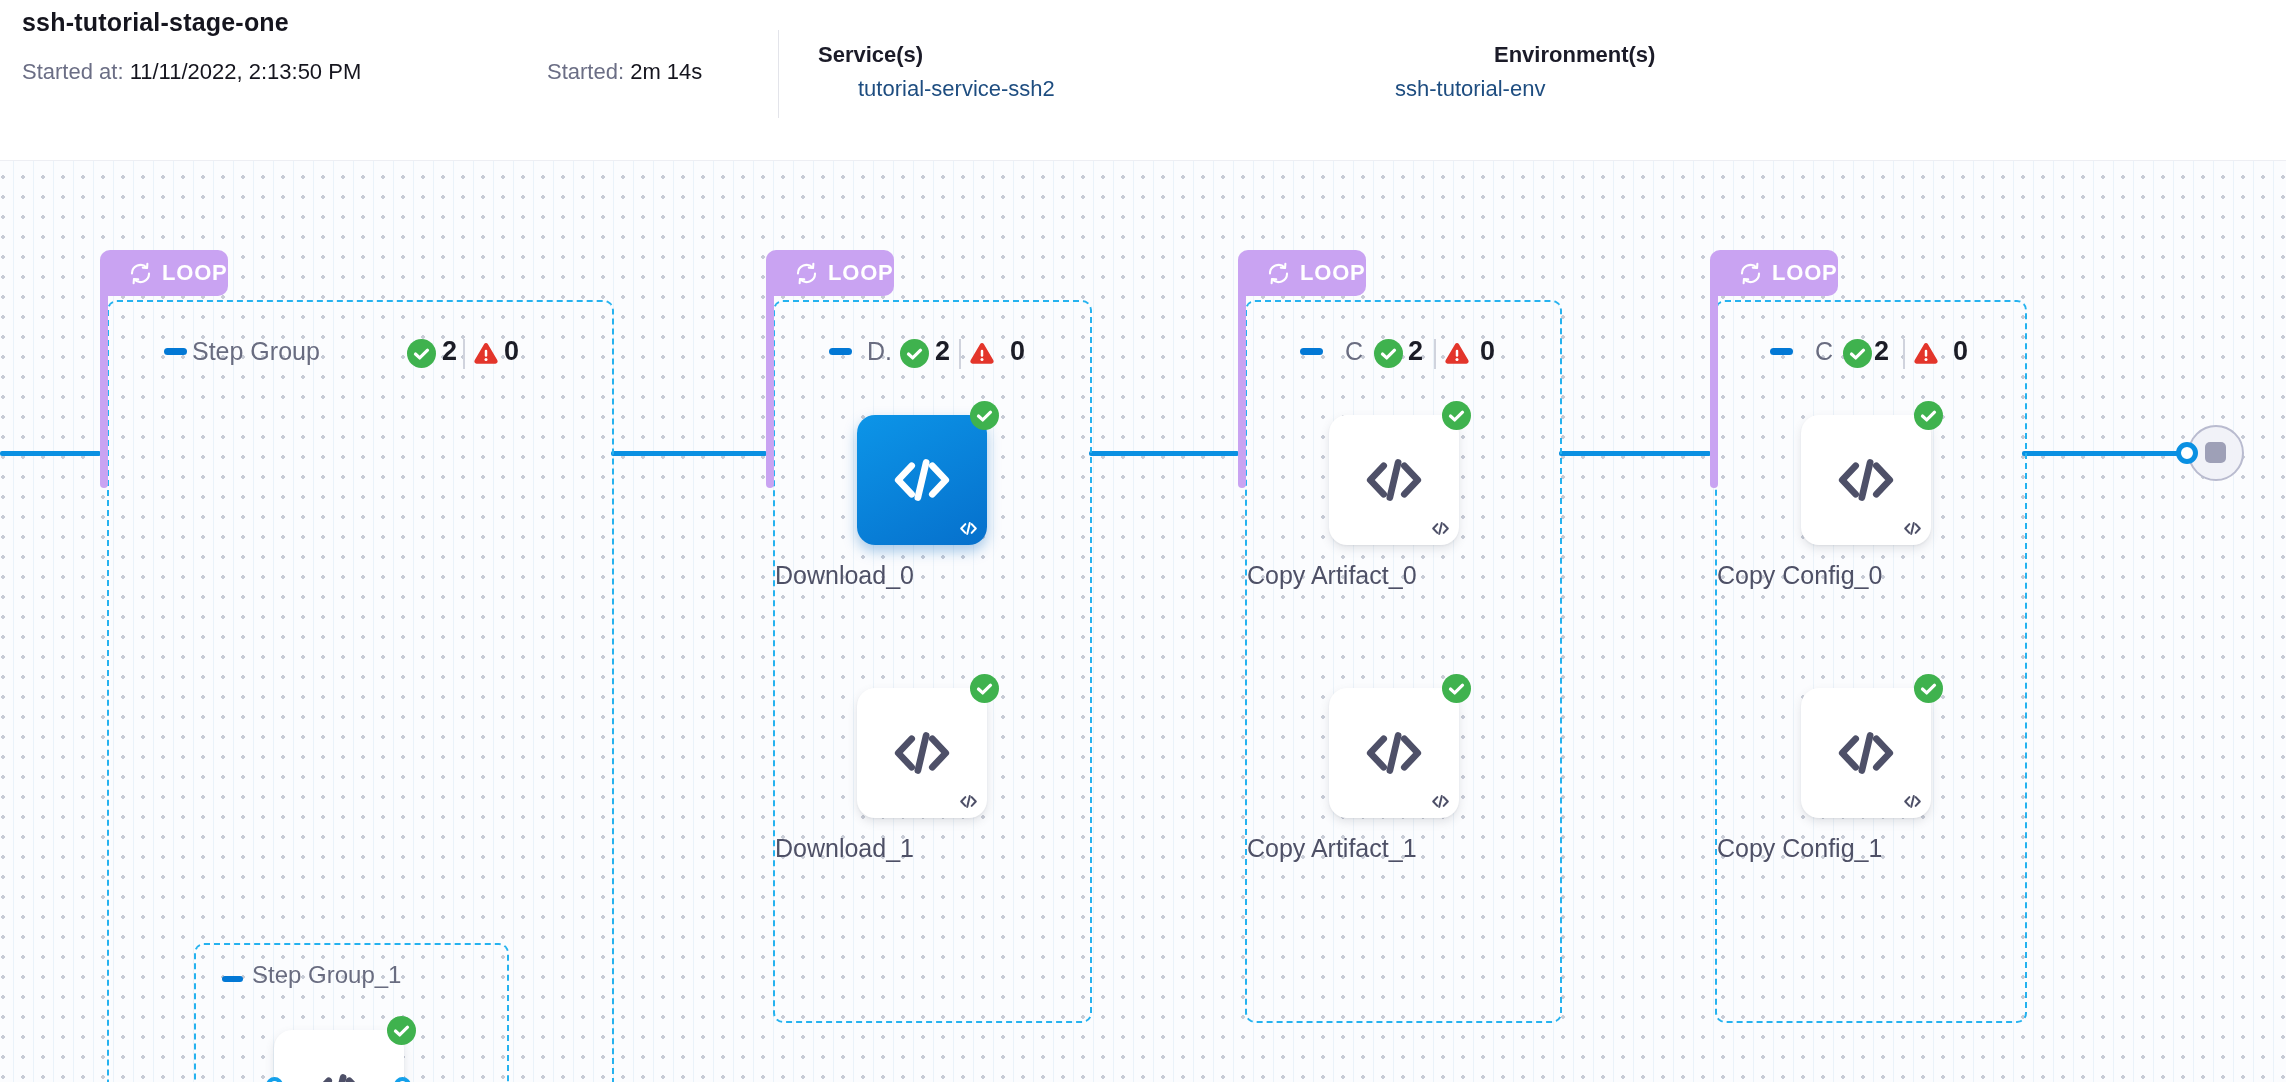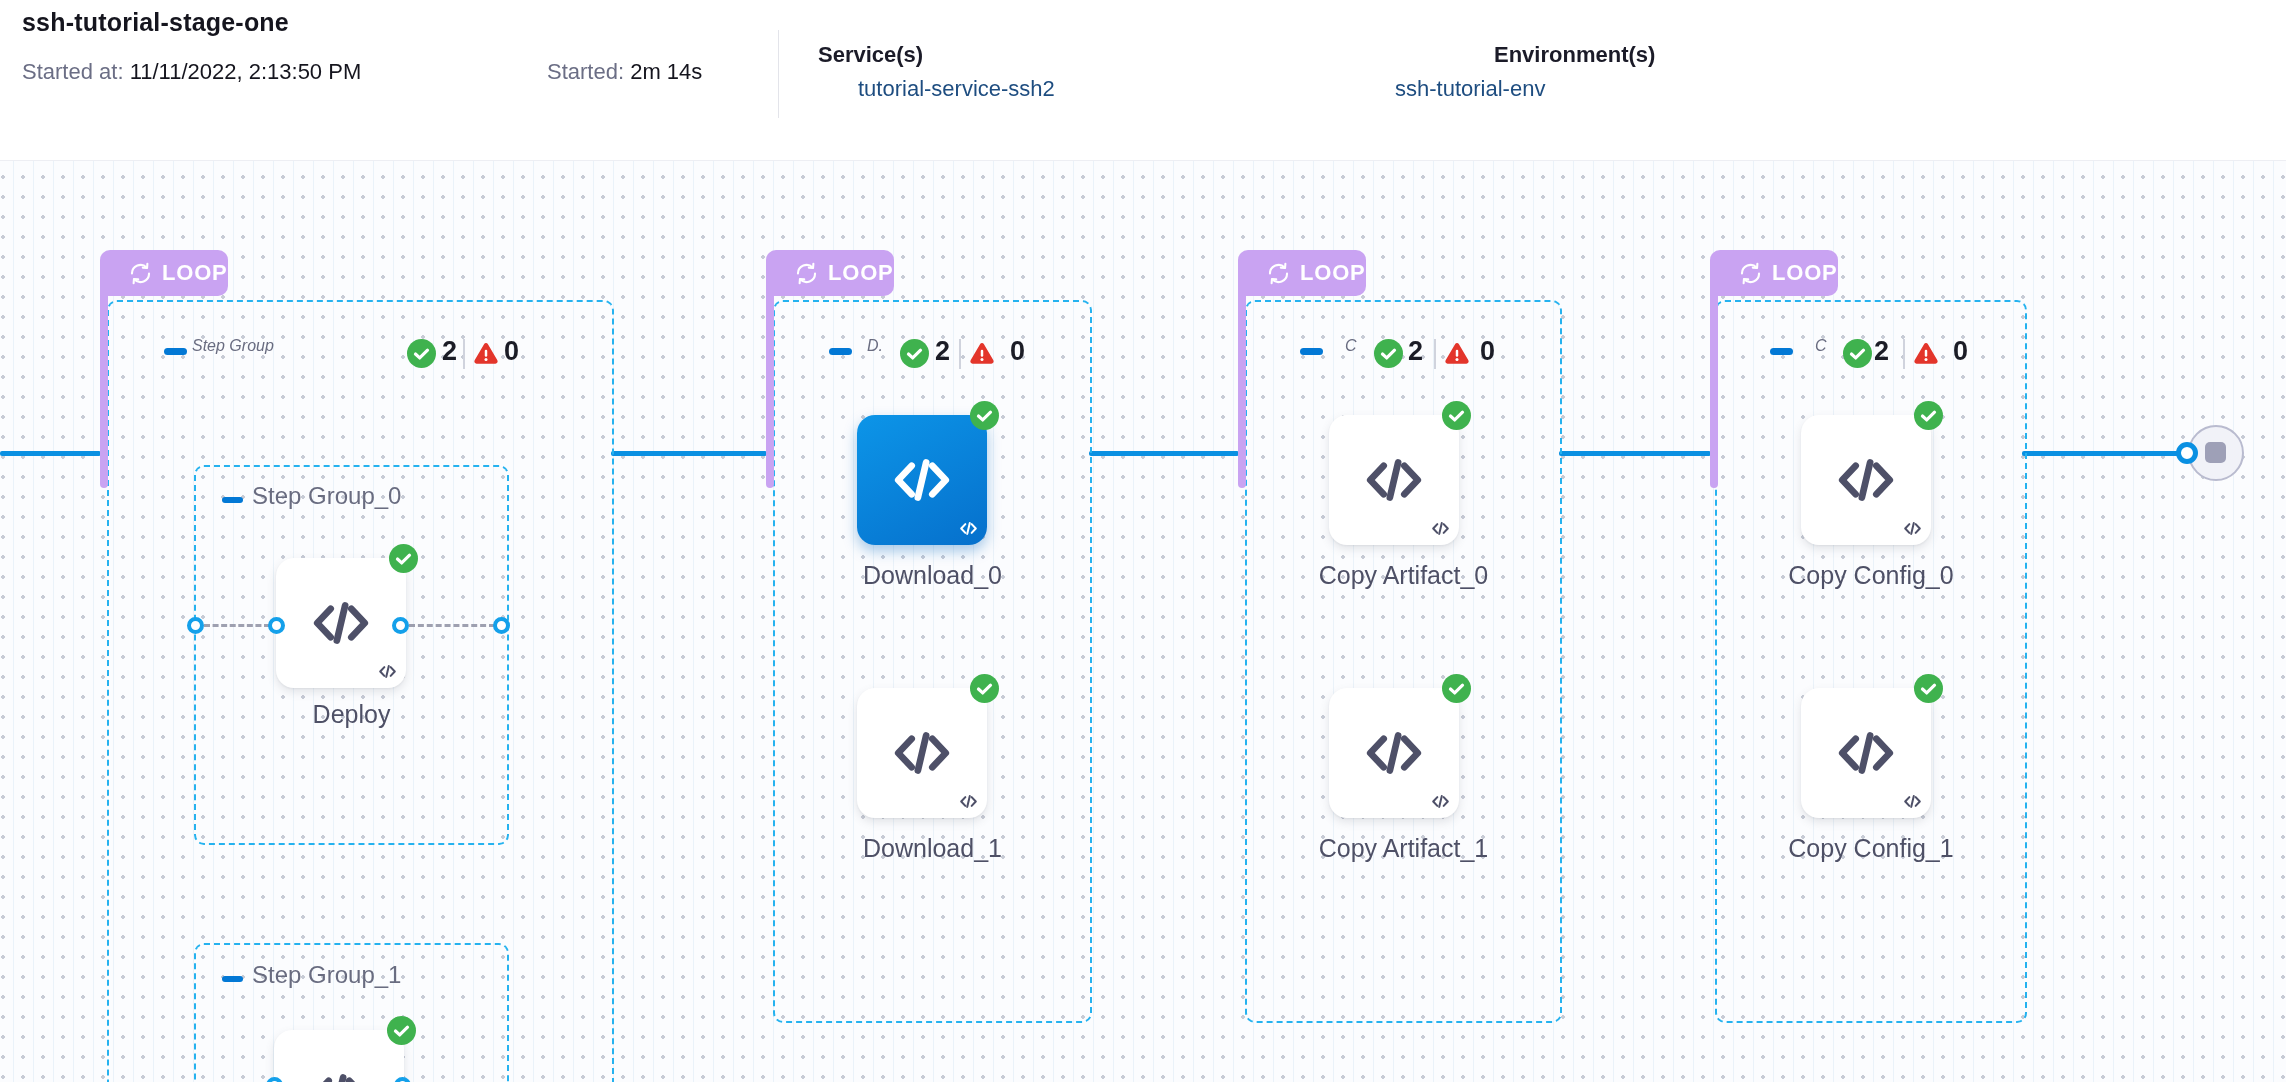--- a/index.html
+++ b/index.html
@@ -40,41 +40,41 @@
   }
   .loop-badge .loop-txt{font-size:22px;font-weight:700;letter-spacing:.8px;margin-left:9px;}
   .loop-bar{position:absolute;width:8px;height:193px;background:#c9a3f2;border-radius:0 0 6px 6px;z-index:3;}
 
   
   .group-box{
     position:absolute;border:2px dashed #25b2ef;border-radius:10px;z-index:2;
   }
   .g-header{position:absolute;left:0;top:33px;width:100%;height:38px;}
   .minus{position:absolute;width:23px;height:7px;border-radius:4px;background:#0278d5;cursor:pointer;}
-  .g-label{position:absolute;font-size:16px;font-weight:500;color:#696c80;white-space:nowrap;font-style:italic;}
+  .g-label{position:absolute;font-size:25px;font-weight:500;color:#696c80;white-space:nowrap;}
   .cnt{position:absolute;font-size:27px;font-weight:700;color:#1b1c26;}
   .cnt-div{position:absolute;width:2px;height:30px;background:#d0d3dd;}
   .badge-ic{position:absolute;width:29px;height:29px;}
 
   
   .sg-box{position:absolute;border:2px dashed #25b2ef;border-radius:10px;}
   .sg-label{position:absolute;font-size:24px;font-weight:500;color:#696c80;white-space:nowrap;}
 
   
   .node-card{
     position:absolute;width:130px;height:130px;background:#ffffff;border-radius:18px;
     box-shadow:0 4px 10px rgba(96,97,112,.16),0 1px 2px rgba(40,41,61,.06);
     cursor:pointer;
   }
   .node-card .code-main{position:absolute;left:50%;top:50%;width:62px;height:62px;margin:-31px 0 0 -31px;color:#4e5068;}
   .node-card .code-sub{position:absolute;right:9px;bottom:7px;width:19px;height:19px;color:#4e5068;}
   .node-card.selected{background:linear-gradient(150deg,#0c95e8 0%,#0670cc 100%);box-shadow:0 6px 14px rgba(6,104,190,.35);}
   .node-card.selected .code-main,.node-card.selected .code-sub{color:#ffffff;}
   .node-status{position:absolute;top:-14px;right:-12px;width:29px;height:29px;}
-  .node-label{position:absolute;font-size:25px;font-weight:500;color:#4e5066;text-align:center;white-space:nowrap;}
+  .node-label{position:absolute;font-size:25px;font-weight:500;color:#4e5066;text-align:left;white-space:nowrap;}
 
   
   .dot{position:absolute;width:9px;height:9px;border:4px solid #14a0ea;background:#fff;border-radius:50%;cursor:grab;z-index:4;}
   .dash-link{position:absolute;height:0;border-top:3px dashed #9ea0b0;}
 
   
   .end-circle{position:absolute;width:52px;height:52px;border-radius:50%;background:#f1f2f8;border:2px solid #b9bbcf;}
   .end-square{position:absolute;width:21px;height:21px;border-radius:5px;background:#9ea0b7;}
   .end-ring{position:absolute;width:12px;height:12px;border:5px solid #0a90e2;background:#fff;border-radius:50%;}
 </style>
@@ -151,44 +151,20 @@
           <use href="#ic-check"></use>
         </svg>
       <div class="cnt" style="left:333px;top:1px;">2</div>
       <div class="cnt-div" style="left:354px;top:4px;"></div>
       <svg class="badge-ic" style="left:363px;top:5px;width:28px;height:27px;">
           <use href="#ic-warn"></use>
         </svg>
       <div class="cnt" style="left:395px;top:1px;">0</div>
     </div>
 
-    <div class="sg-box" style="left:85px;top:163px;width:311px;height:376px;">
-      <div class="minus" style="left:26px;top:30px;width:21px;height:6px;"></div>
-      <div class="sg-label" style="left:56px;top:15px;">Step Group_0</div>
-
-      <div class="dash-link" style="left:8px;top:157px;width:66px;"></div>
-      <div class="dash-link" style="left:213px;top:157px;width:86px;"></div>
-      <div class="dot" style="left:-9px;top:150px;"></div>
-      <div class="dot" style="left:72px;top:150px;"></div>
-      <div class="dot" style="left:196px;top:150px;"></div>
-      <div class="dot" style="left:297px;top:150px;"></div>
-
-      <div class="node-card" style="left:80px;top:91px;">
-        <svg class="code-main">
-            <use href="#ic-code"></use>
-          </svg>
-        <svg class="code-sub">
-            <use href="#ic-code"></use>
-          </svg>
-        <svg class="node-status">
-            <use href="#ic-check"></use>
-          </svg>
-      </div>
-      <div class="node-label" style="left:0;top:233px;width:100%;">Deploy</div>
-    </div>
 
     <div class="sg-box" style="left:85px;top:641px;width:311px;height:420px;">
       <div class="minus" style="left:26px;top:31px;width:21px;height:6px;"></div>
       <div class="sg-label" style="left:56px;top:16px;">Step Group_1</div>
       <div class="node-card" style="left:78px;top:85px;">
         <svg class="code-main">
             <use href="#ic-code"></use>
           </svg>
         <svg class="node-status">
             <use href="#ic-check"></use>

